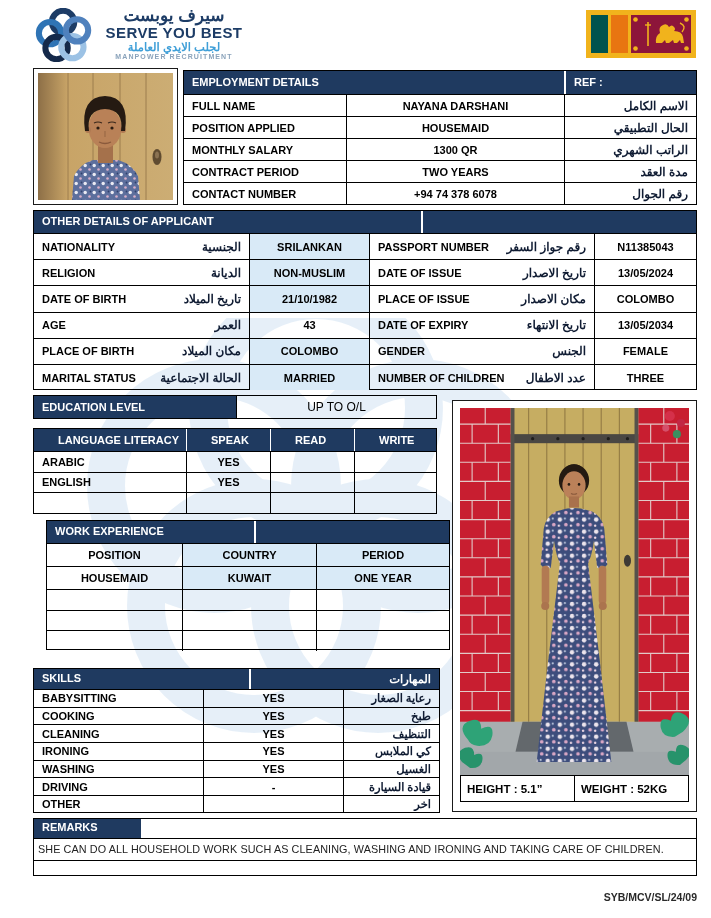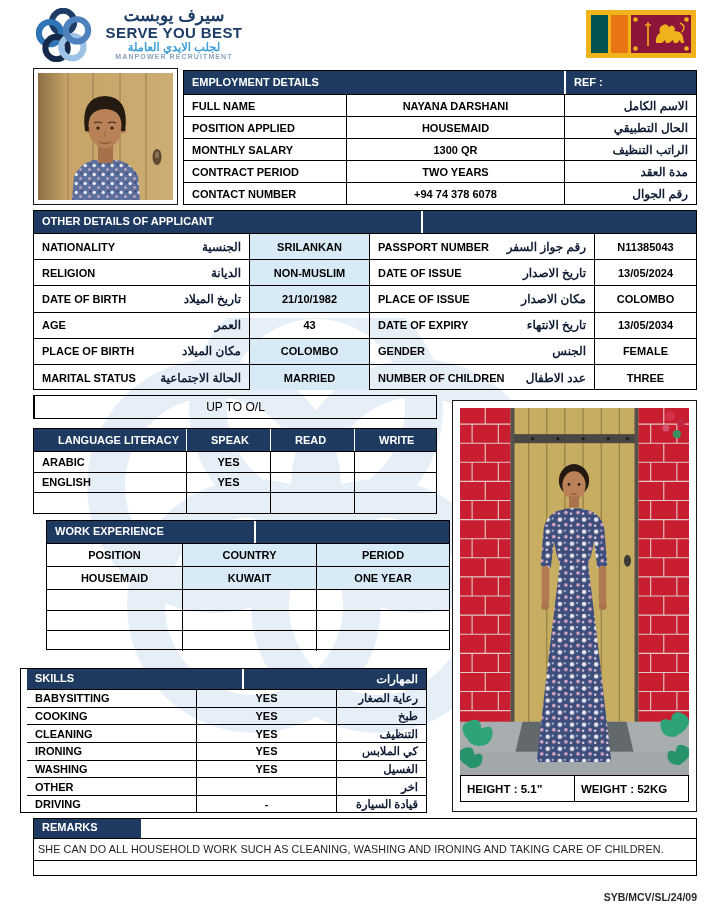--- a/index.html
+++ b/index.html
@@ -71,21 +71,21 @@
   .whead .t2 { flex:1; background:#1f3a60; border-left:2px solid #fff; }
   .wrow { display:flex; height:23px; border-top:1px solid #000; font-weight:bold; font-size:11px; }
   .wrow div { display:flex; align-items:center; justify-content:center; }
   .wrow .w0 { width:135px; }
   .wrow .w1 { width:134px; border-left:1px solid #000; }
   .wrow .w2 { flex:1; border-left:1px solid #000; }
   .ltblue { background:#d9eaf7; }
   .wrow.empty { height:20.5px; }
 
   
-  .skills { left:20px; top:668px; width:407px; height:145px; border:1.5px solid #000;padding-left:6px; }
+  .skills { left:33px; top:668px; width:407px; height:145px; border:1.5px solid #000; }
   .skhead { display:flex; height:20px; }
   .skhead .t1 { width:215px; background:#1f3a60; color:#fff; font-weight:bold; font-size:11px; padding:3px 0 0 8px; }
   .skhead .t2 { flex:1; background:#1f3a60; border-left:2px solid #fff; color:#fff; font-weight:bold; font-size:11.5px; direction:rtl; padding:3px 8px 0 0; }
   .skrow { display:flex; height:17.7px; border-top:1px solid #000; font-weight:bold; font-size:11px; }
   .skrow .s0 { width:169px; display:flex; align-items:center; padding-left:8px; }
   .skrow .s1 { width:140px; border-left:1px solid #000; display:flex; align-items:center; justify-content:center; }
   .skrow .s2 { flex:1; border-left:1px solid #000; display:flex; align-items:center; direction:rtl; padding-right:8px; font-size:11.5px; color:#101c33;font-family:Liberation Serif, serif; }
 
   
   .photo-frame { left:452px; top:400px; width:245px; height:412px; border:1.5px solid #1a1a1a; background:#fff; padding:7px; }
@@ -196,21 +196,21 @@
       <div class="c3">الاسم الكامل</div>
     </div>
     <div class="erow">
       <div class="c1">POSITION APPLIED</div>
       <div class="c2">HOUSEMAID</div>
       <div class="c3">الحال التطبيقي</div>
     </div>
     <div class="erow">
       <div class="c1">MONTHLY SALARY</div>
       <div class="c2">1300 QR</div>
-      <div class="c3">الراتب التنظيف</div>
+      <div class="c3">الراتب الشهري</div>
     </div>
     <div class="erow">
       <div class="c1">CONTRACT PERIOD</div>
       <div class="c2">TWO YEARS</div>
       <div class="c3">مدة العقد</div>
     </div>
     <div class="erow">
       <div class="c1">CONTACT NUMBER</div>
       <div class="c2">+94 74 378 6078</div>
       <div class="c3">رقم الجوال</div>
@@ -290,20 +290,21 @@
       <div class="oc2 ltblue">MARRIED</div>
       <div class="oc3">
           <span>NUMBER OF CHILDREN</span>
           <span class="arword">عدد الاطفال</span>
         </div>
       <div class="oc4">THREE</div>
     </div>
   </div>
 
   <div class="abs z1 edu">
+    <div class="t1">EDUCATION LEVEL</div>
     <div class="t2">UP TO O/L</div>
   </div>
 
   <div class="abs z1 lang">
     <div class="lhead">
       <div class="h0">LANGUAGE LITERACY</div>
       <div class="h1">SPEAK</div>
       <div class="h2">READ</div>
       <div class="h3">WRITE</div>
     </div>
@@ -383,28 +384,28 @@
       <div class="s0">IRONING</div>
       <div class="s1">YES</div>
       <div class="s2">كي الملابس</div>
     </div>
     <div class="skrow">
       <div class="s0">WASHING</div>
       <div class="s1">YES</div>
       <div class="s2">الغسيل</div>
     </div>
     <div class="skrow">
+      <div class="s0">DRIVING</div>
+      <div class="s1">-</div>
+      <div class="s2">قيادة السيارة</div>
+    </div>
+    <div class="skrow">
       <div class="s0">OTHER</div>
       <div class="s1"></div>
       <div class="s2">اخر</div>
-    </div>
-    <div class="skrow">
-      <div class="s0">DRIVING</div>
-      <div class="s1">-</div>
-      <div class="s2">قيادة السيارة</div>
     </div>
   </div>
 
   <div class="abs z1 photo-frame">
     <svg class="mainphoto" viewBox="0 0 227 365" preserveAspectRatio="none">
       <defs>
         <pattern id="floral2" width="12" height="12" patternUnits="userSpaceOnUse">
           <rect width="12" height="12" fill="#3d4d7c"></rect>
           <circle cx="3" cy="3" r="2.2" fill="#ece4ec"></circle>
           <circle cx="9" cy="8" r="1.8" fill="#d8a6c4"></circle>

